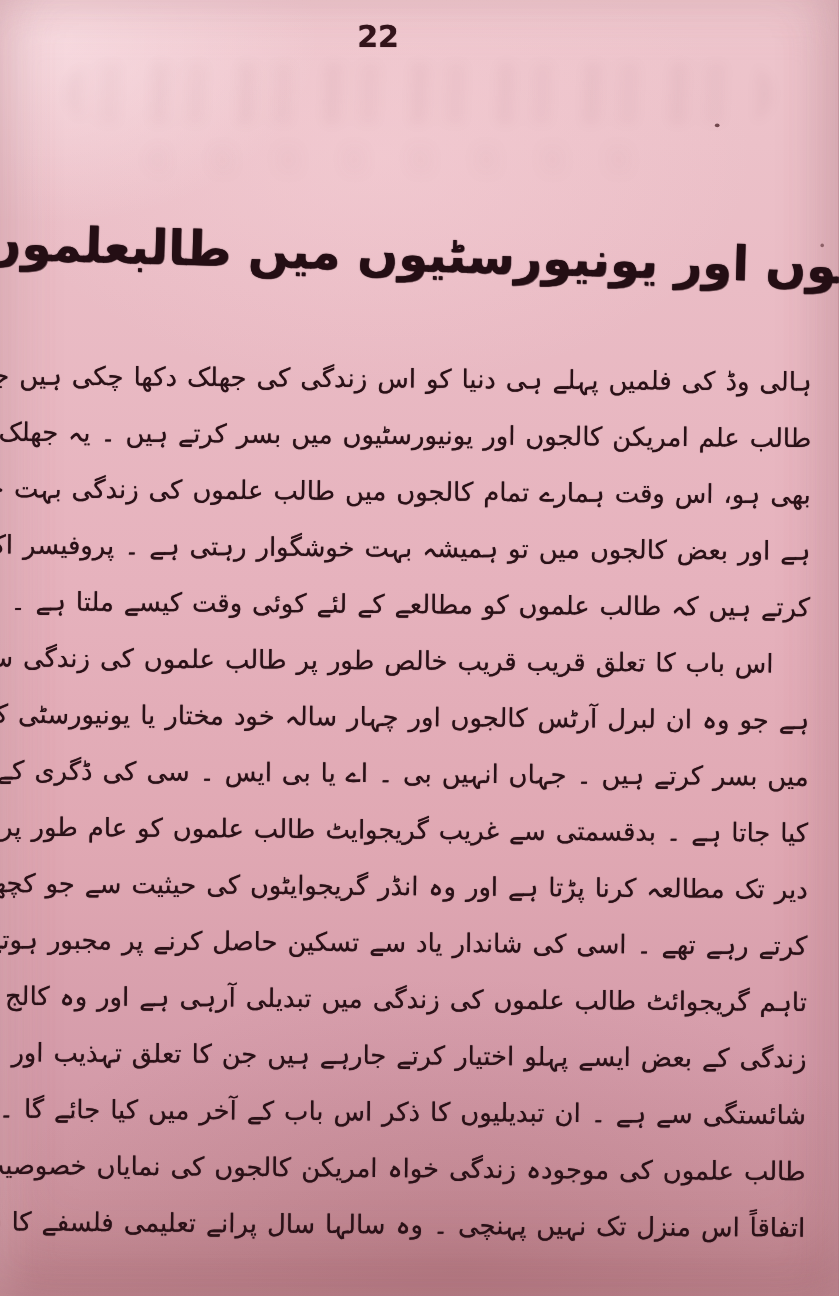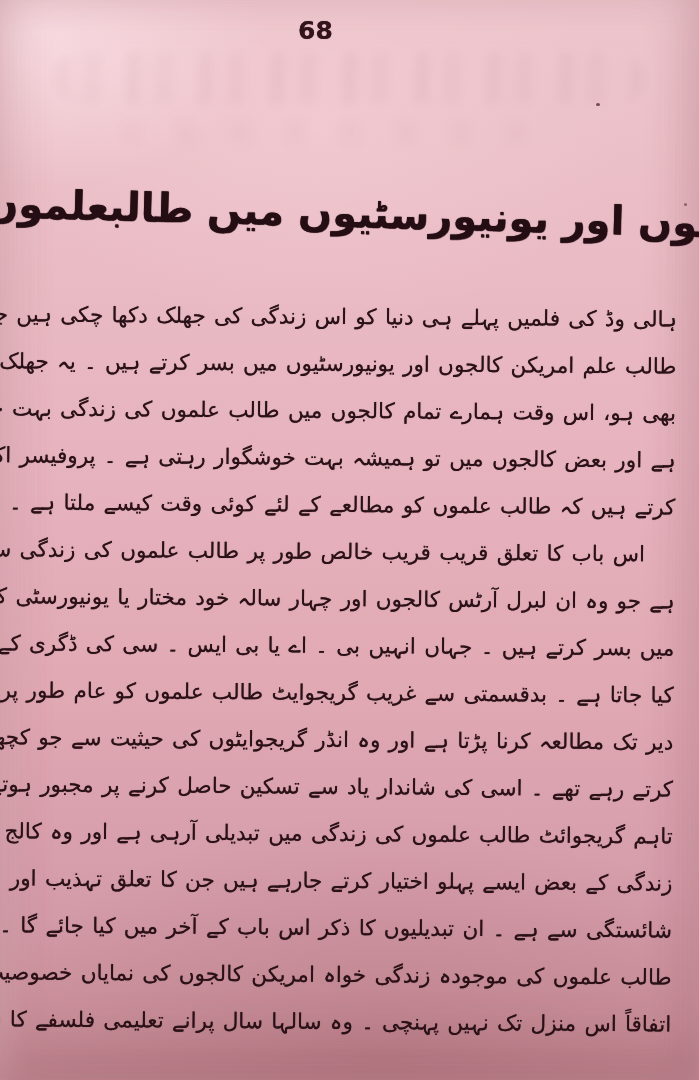--- a/index.html
+++ b/index.html
@@ -129,21 +129,21 @@
 
 <div class="page">
 
   <div class="ghost-smudge"></div>
   <div class="ghost-smudge2"></div>
 
   <div class="speck s1"></div>
   <div class="speck s2"></div>
   <div class="speck s3"></div>
 
-  <div class="page-number">68</div>
+  <div class="page-number">22</div>
 
   <div class="title-wrap">
     <h1 class="title">امریکن کالجوں اور یونیورسٹیوں میں طالبعلموں کی زندگی</h1>
   </div>
 
   <div class="body-text">
 
     <div class="line">ہالی وڈ کی فلمیں پہلے ہی دنیا کو اس زندگی کی جھلک دکھا چکی ہیں جو</div>
     <div class="line">طالب علم امریکن کالجوں اور یونیورسٹیوں میں بسر کرتے ہیں ۔ یہ جھلک کچھ</div>
     <div class="line">بھی ہو، اس وقت ہمارے تمام کالجوں میں طالب علموں کی زندگی بہت خوشگوار</div>

